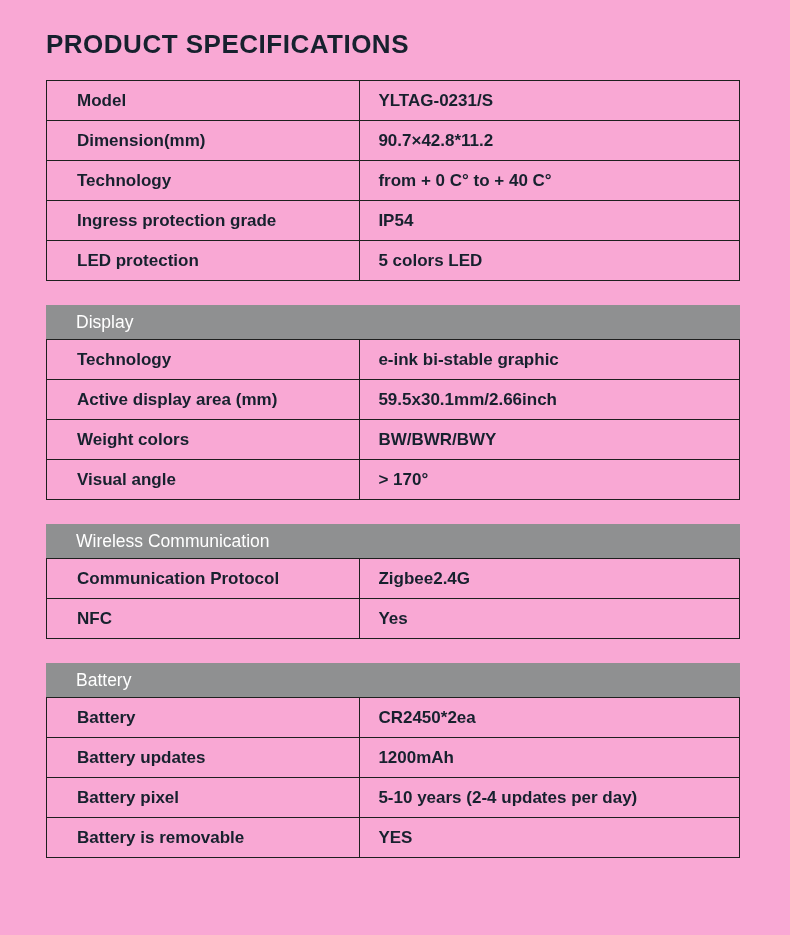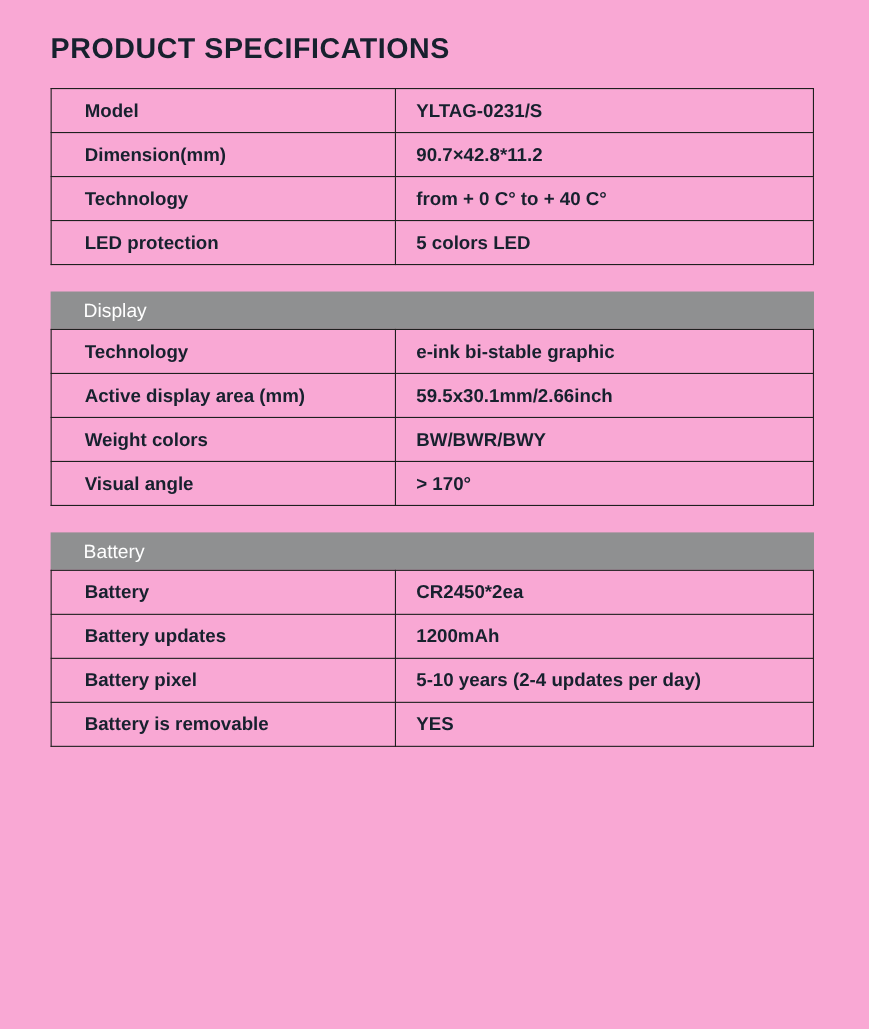--- a/index.html
+++ b/index.html
@@ -75,20 +75,24 @@
             </tr>
             <tr>
               <td class="spec-label">Dimension(mm)</td>
               <td class="spec-value">90.7×42.8*11.2</td>
             </tr>
             <tr>
               <td class="spec-label">Technology</td>
               <td class="spec-value">from + 0 C° to + 40 C°</td>
             </tr>
             <tr>
+              <td class="spec-label">Ingress protection grade</td>
+              <td class="spec-value">IP54</td>
+            </tr>
+            <tr>
               <td class="spec-label">LED protection</td>
               <td class="spec-value">5 colors LED</td>
             </tr>
           </tbody>
         </table>
       </section>
       <section class="spec-section">
         <div class="section-header">Display</div>
         <table class="spec-table">
           <tbody>
@@ -100,20 +104,35 @@
               <td class="spec-label">Active display area (mm)</td>
               <td class="spec-value">59.5x30.1mm/2.66inch</td>
             </tr>
             <tr>
               <td class="spec-label">Weight colors</td>
               <td class="spec-value">BW/BWR/BWY</td>
             </tr>
             <tr>
               <td class="spec-label">Visual angle</td>
               <td class="spec-value">&gt; 170°</td>
+            </tr>
+          </tbody>
+        </table>
+      </section>
+      <section class="spec-section">
+        <div class="section-header">Wireless Communication</div>
+        <table class="spec-table">
+          <tbody>
+            <tr>
+              <td class="spec-label">Communication Protocol</td>
+              <td class="spec-value">Zigbee2.4G</td>
+            </tr>
+            <tr>
+              <td class="spec-label">NFC</td>
+              <td class="spec-value">Yes</td>
             </tr>
           </tbody>
         </table>
       </section>
       <section class="spec-section">
         <div class="section-header">Battery</div>
         <table class="spec-table">
           <tbody>
             <tr>
               <td class="spec-label">Battery</td>

